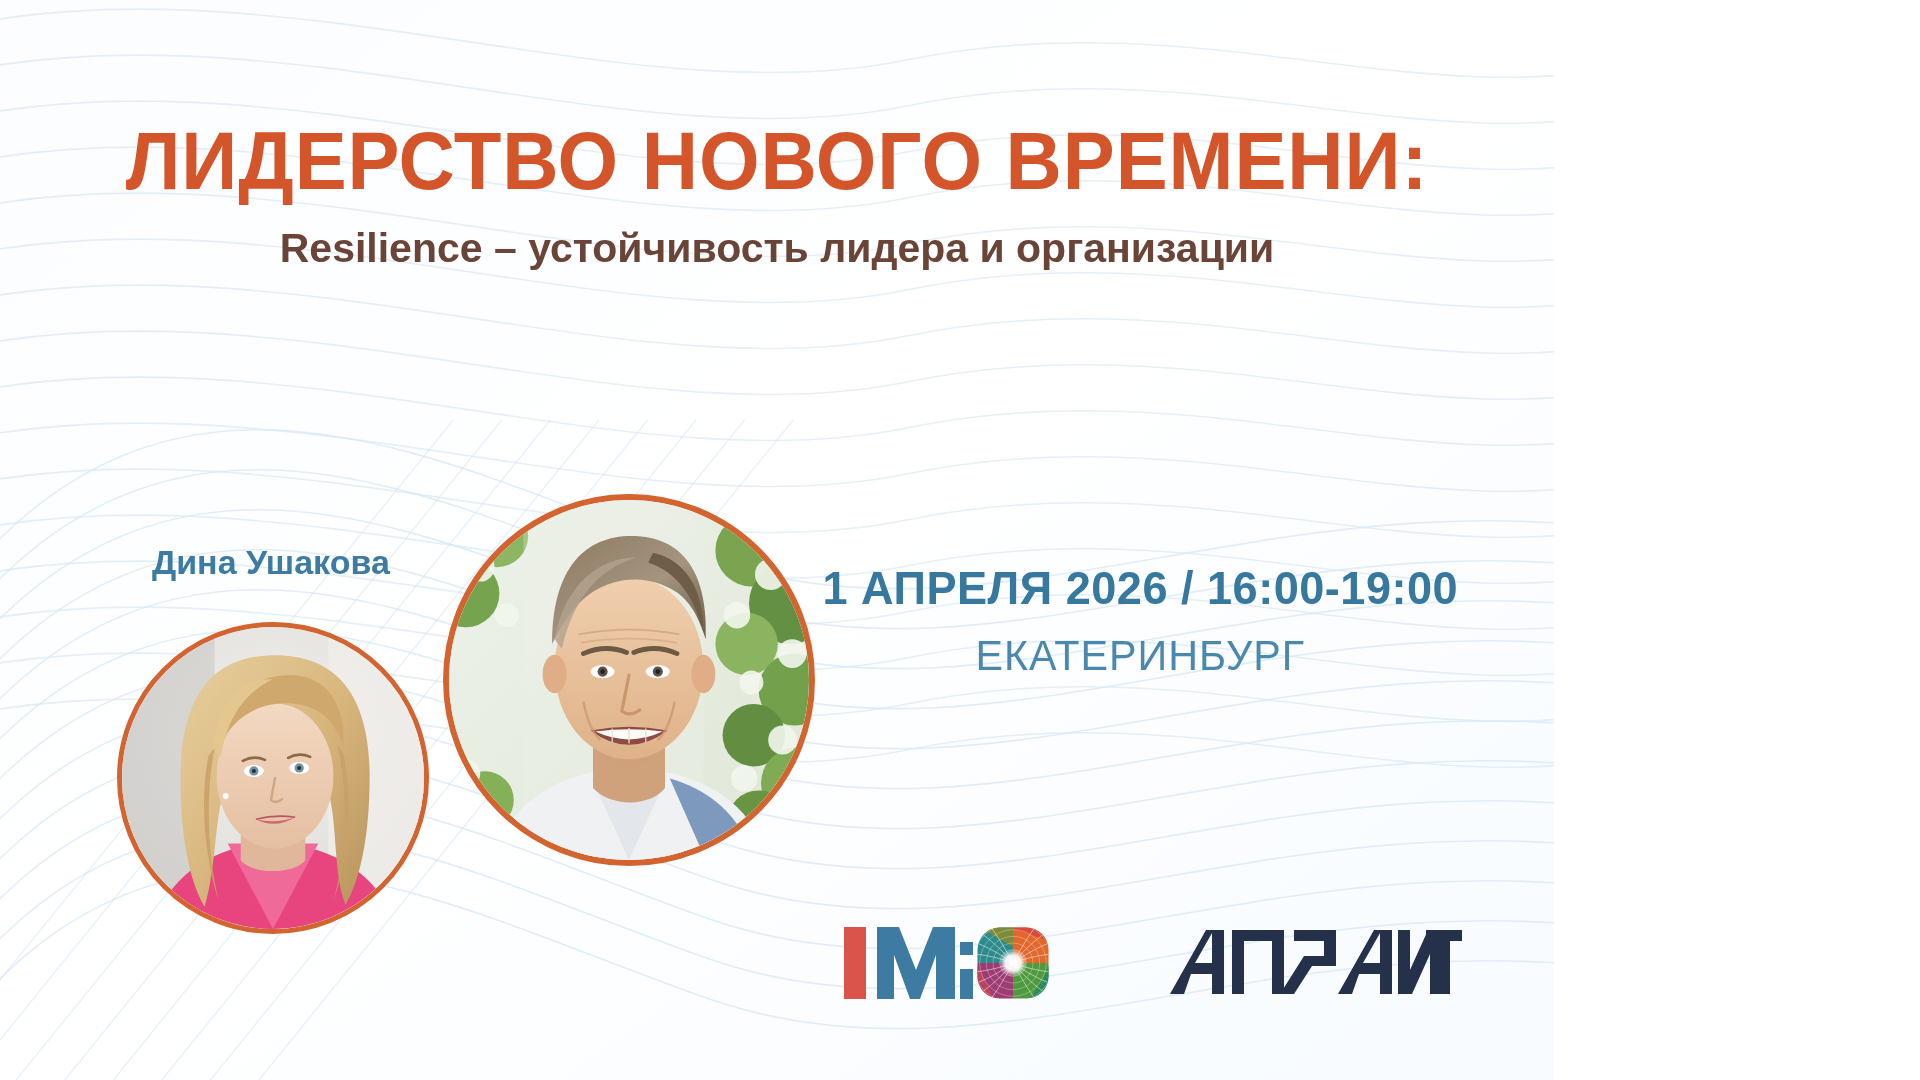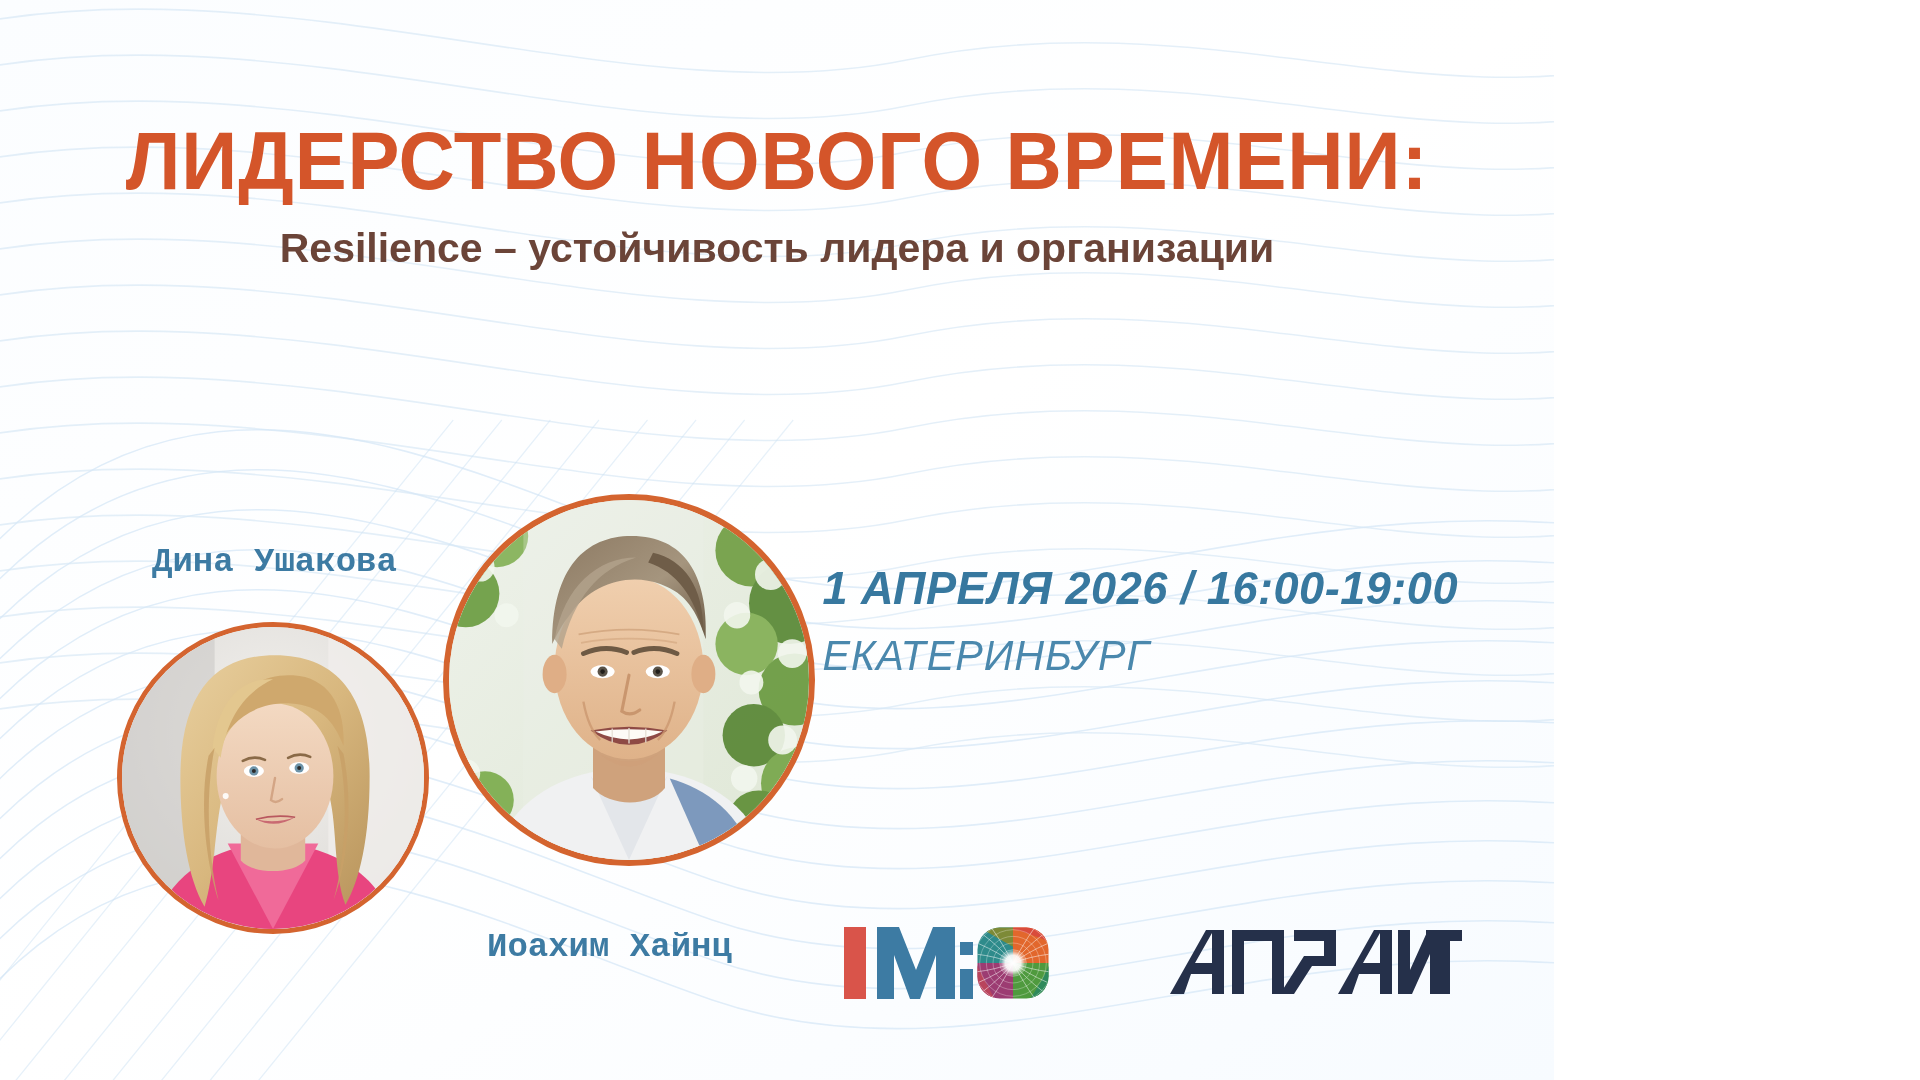--- a/index.html
+++ b/index.html
@@ -49,31 +49,31 @@
     border:5px solid #d4642f;
     box-sizing:border-box;overflow:hidden;
     background:#eee;
   }
   #portrait-dina{left:117px;top:622px;width:312px;height:312px;}
   #portrait-joachim{left:443px;top:494px;width:372px;height:372px;border-width:6px;}
   .portrait svg{display:block;width:100%;height:100%;}
 
   .speaker-name{
     position:absolute;
-    font-family:Liberation Mono, monospace;
+    font-family:Liberation Sans, sans-serif;
     font-weight:700;
     color:#3d7ba3;
     white-space:nowrap;
   }
   #name-dina{left:152px;top:543px;font-size:34px;}
   #name-joachim{left:487px;top:928px;font-size:34px;}
 
   
   .info-block{
-    position:absolute;right:96px;top:560px;text-align:left;font-style:italic;
+    position:absolute;right:96px;top:560px;text-align:center;
   }
   .info-date{
     font-family:"Liberation Sans Narrow","Liberation Sans",sans-serif;
     font-weight:700;
     font-size:47px;
     letter-spacing:0.5px;
     color:#37789f;
     white-space:nowrap;
     margin:0;
     transform:scaleX(0.96);
@@ -306,21 +306,20 @@
       <path d="M136,190.5 L136,202" stroke="#e4ded3" stroke-width="1"></path>
       <path d="M164,190.5 L164,202" stroke="#e4ded3" stroke-width="1"></path>
 
       <path d="M112,168 Q116,190 126,200" stroke="#c9966e" stroke-width="2" fill="none" opacity="0.75"></path>
       <path d="M188,168 Q184,190 174,200" stroke="#c9966e" stroke-width="2" fill="none" opacity="0.75"></path>
 
       <path d="M126,212 Q150,224 174,212 Q150,232 126,212 Z" fill="#cf9f78" opacity="0.55"></path>
     </svg>
   </div>
 
-  <div class="speaker-name" id="name-joachim">Иоахим Хайнц</div>
 
   <div class="info-block">
     <div class="info-date">1 АПРЕЛЯ 2026 / 16:00-19:00</div>
     <div class="info-city">ЕКАТЕРИНБУРГ</div>
   </div>
 
   <div class="logos">
 
     <div class="logo-imo">
       <svg width="218" height="78" viewBox="0 0 218 78">

